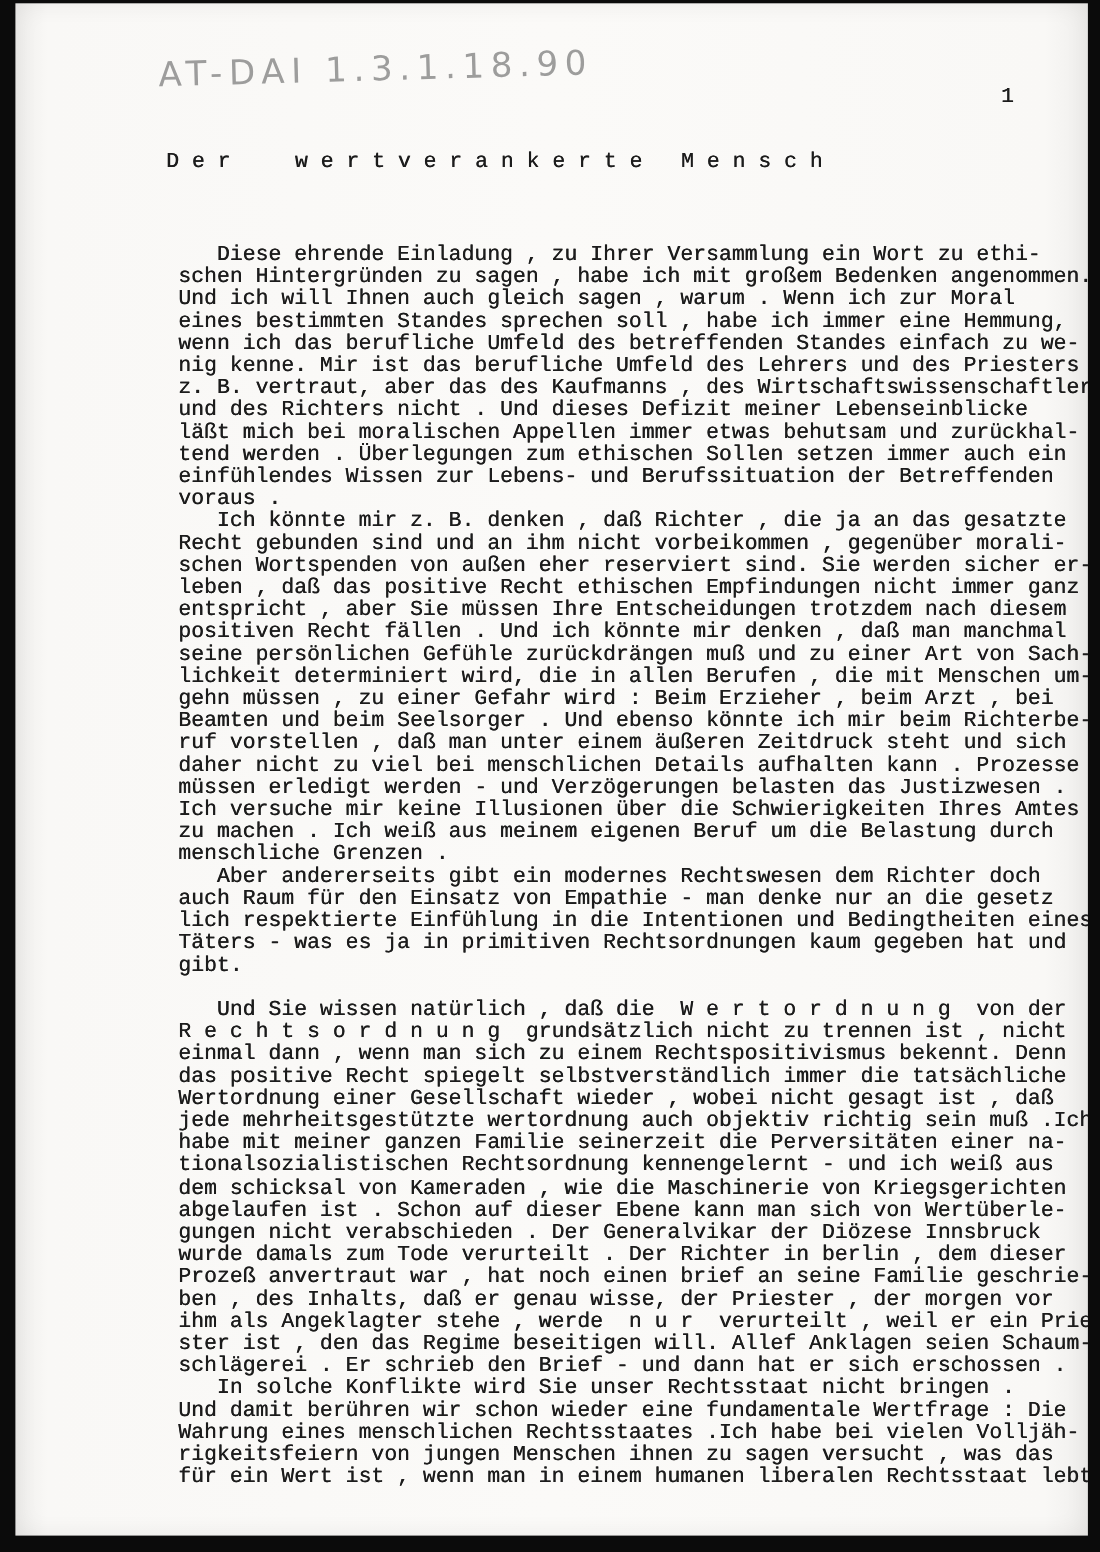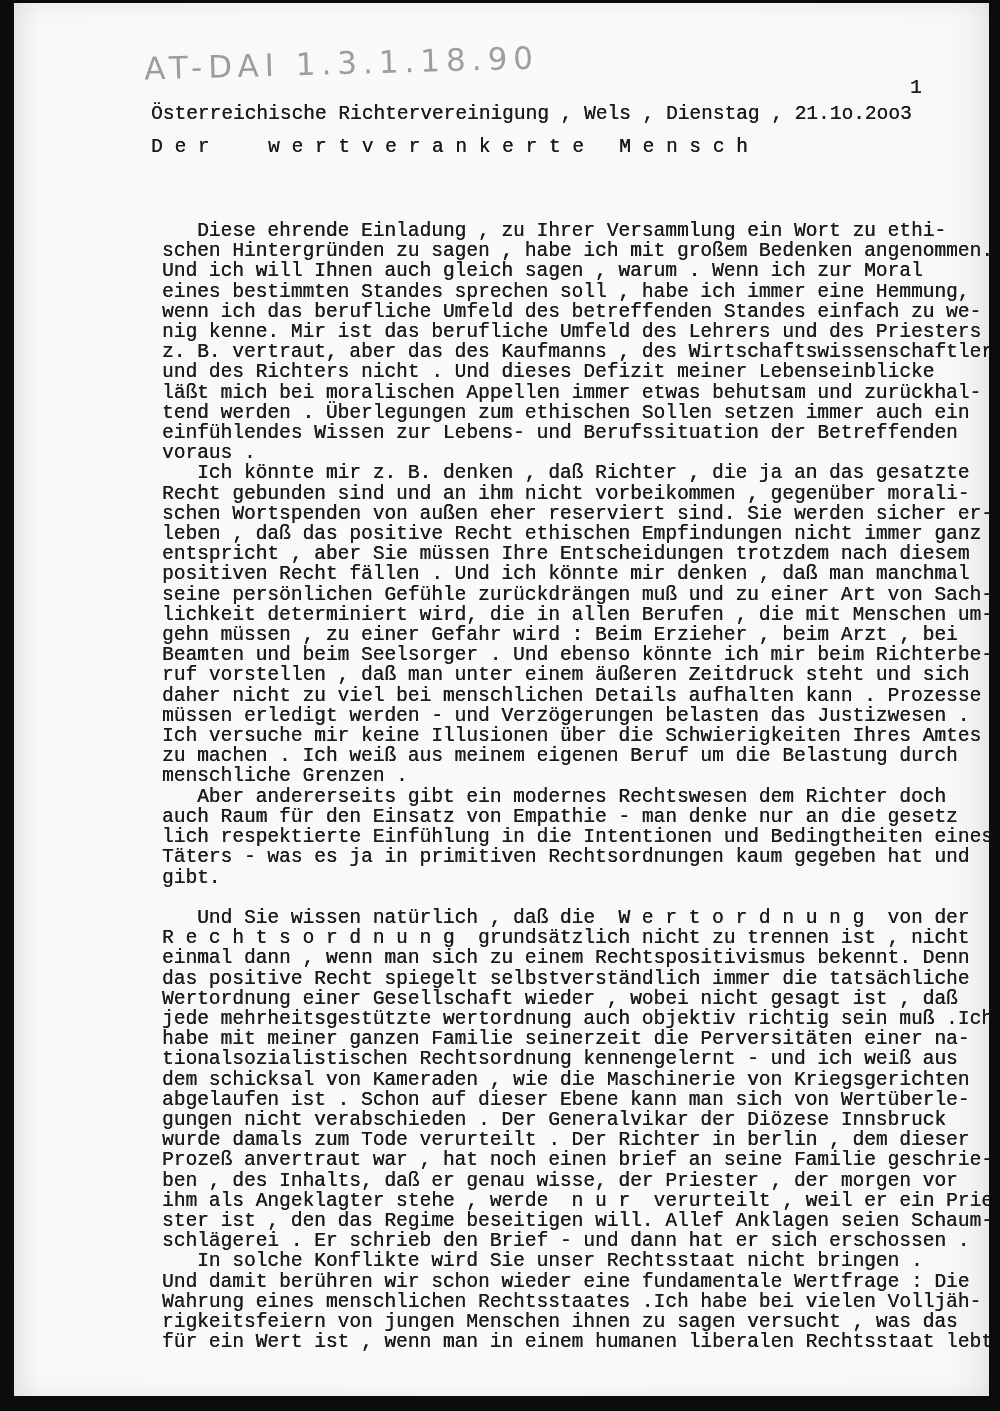--- a/index.html
+++ b/index.html
@@ -70,21 +70,20 @@
 </head>
 <body>
 
 <div class="scan">
   <div class="page">
 
     <div class="handwriting">AT-DAI 1.3.1.18.90</div>
 
     <div class="mono page-number">1</div>
 
-    <div class="mono header-line">Österreichische Richtervereinigung , Wels , Dienstag , 21.1o.2oo3</div>
 
     <div class="mono title-line">D e r     w e r t v e r a n k e r t e   M e n s c h</div>
 
     <pre class="mono body-text">   Diese ehrende Einladung , zu Ihrer Versammlung ein Wort zu ethi-
 schen Hintergründen zu sagen , habe ich mit großem Bedenken angenommen.
 Und ich will Ihnen auch gleich sagen , warum . Wenn ich zur Moral
 eines bestimmten Standes sprechen soll , habe ich immer eine Hemmung,
 wenn ich das berufliche Umfeld des betreffenden Standes einfach zu we-
 nig kenne. Mir ist das berufliche Umfeld des Lehrers und des Priesters
 z. B. vertraut, aber das des Kaufmanns , des Wirtschaftswissenschaftlers

